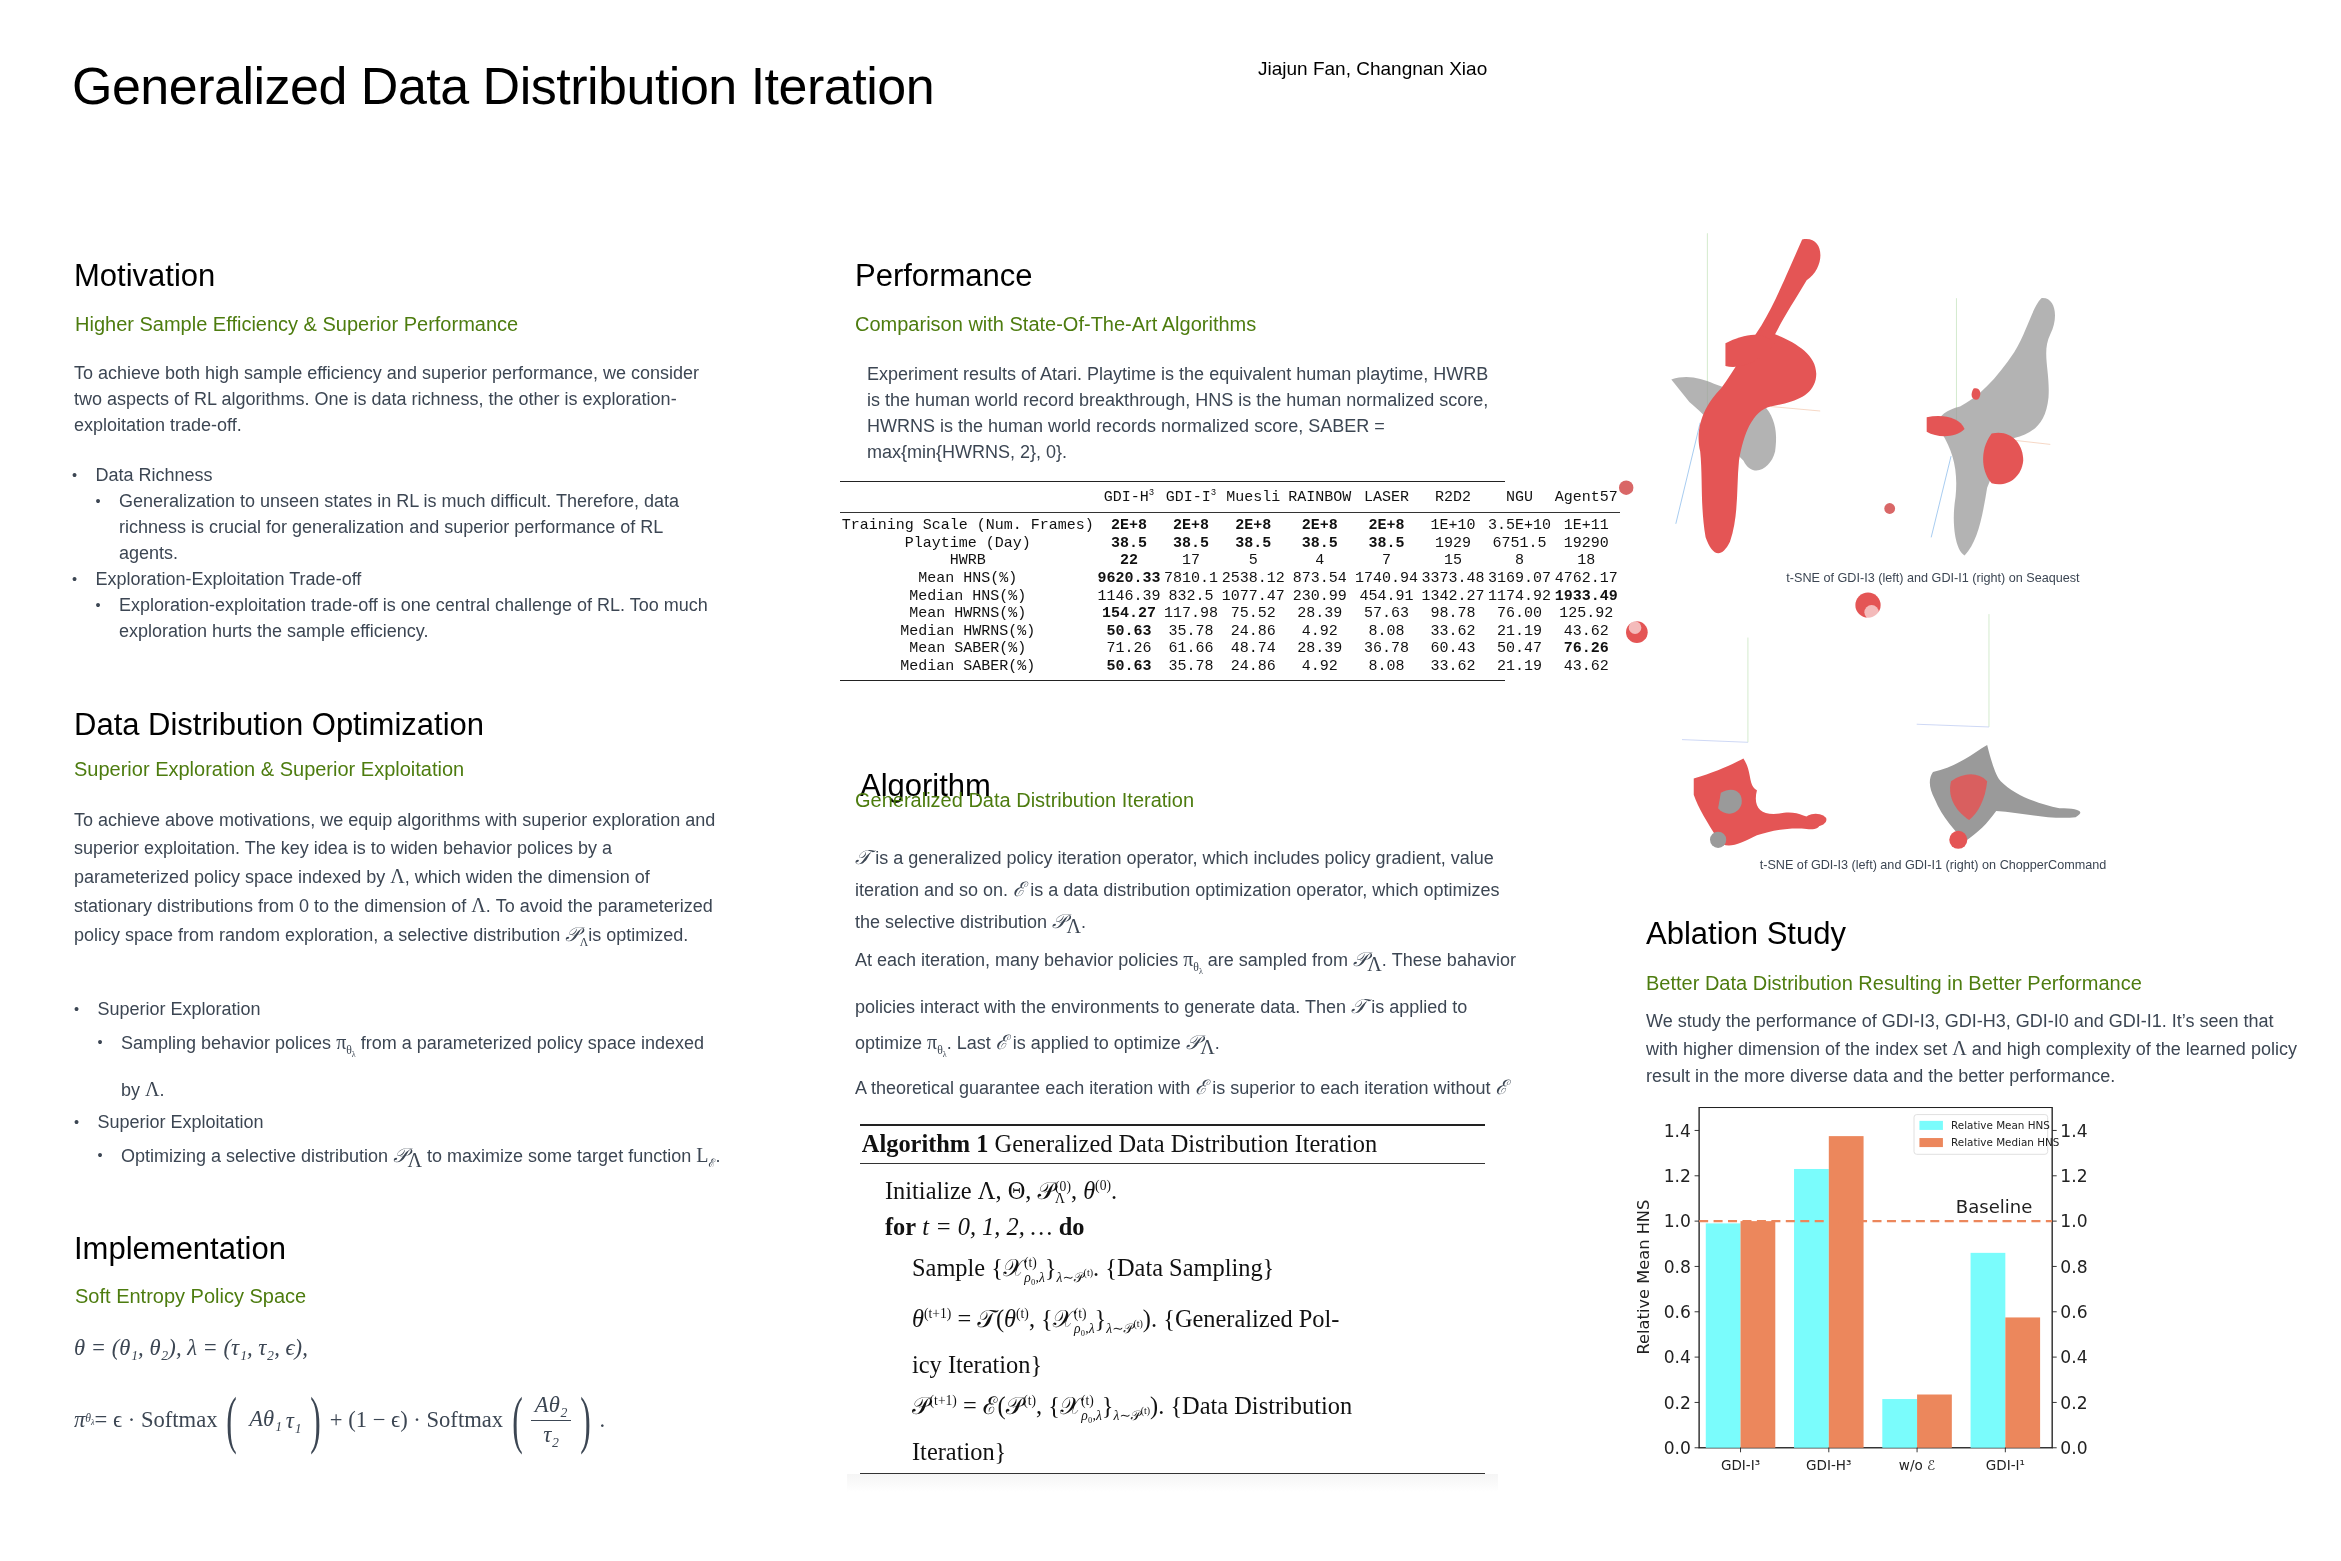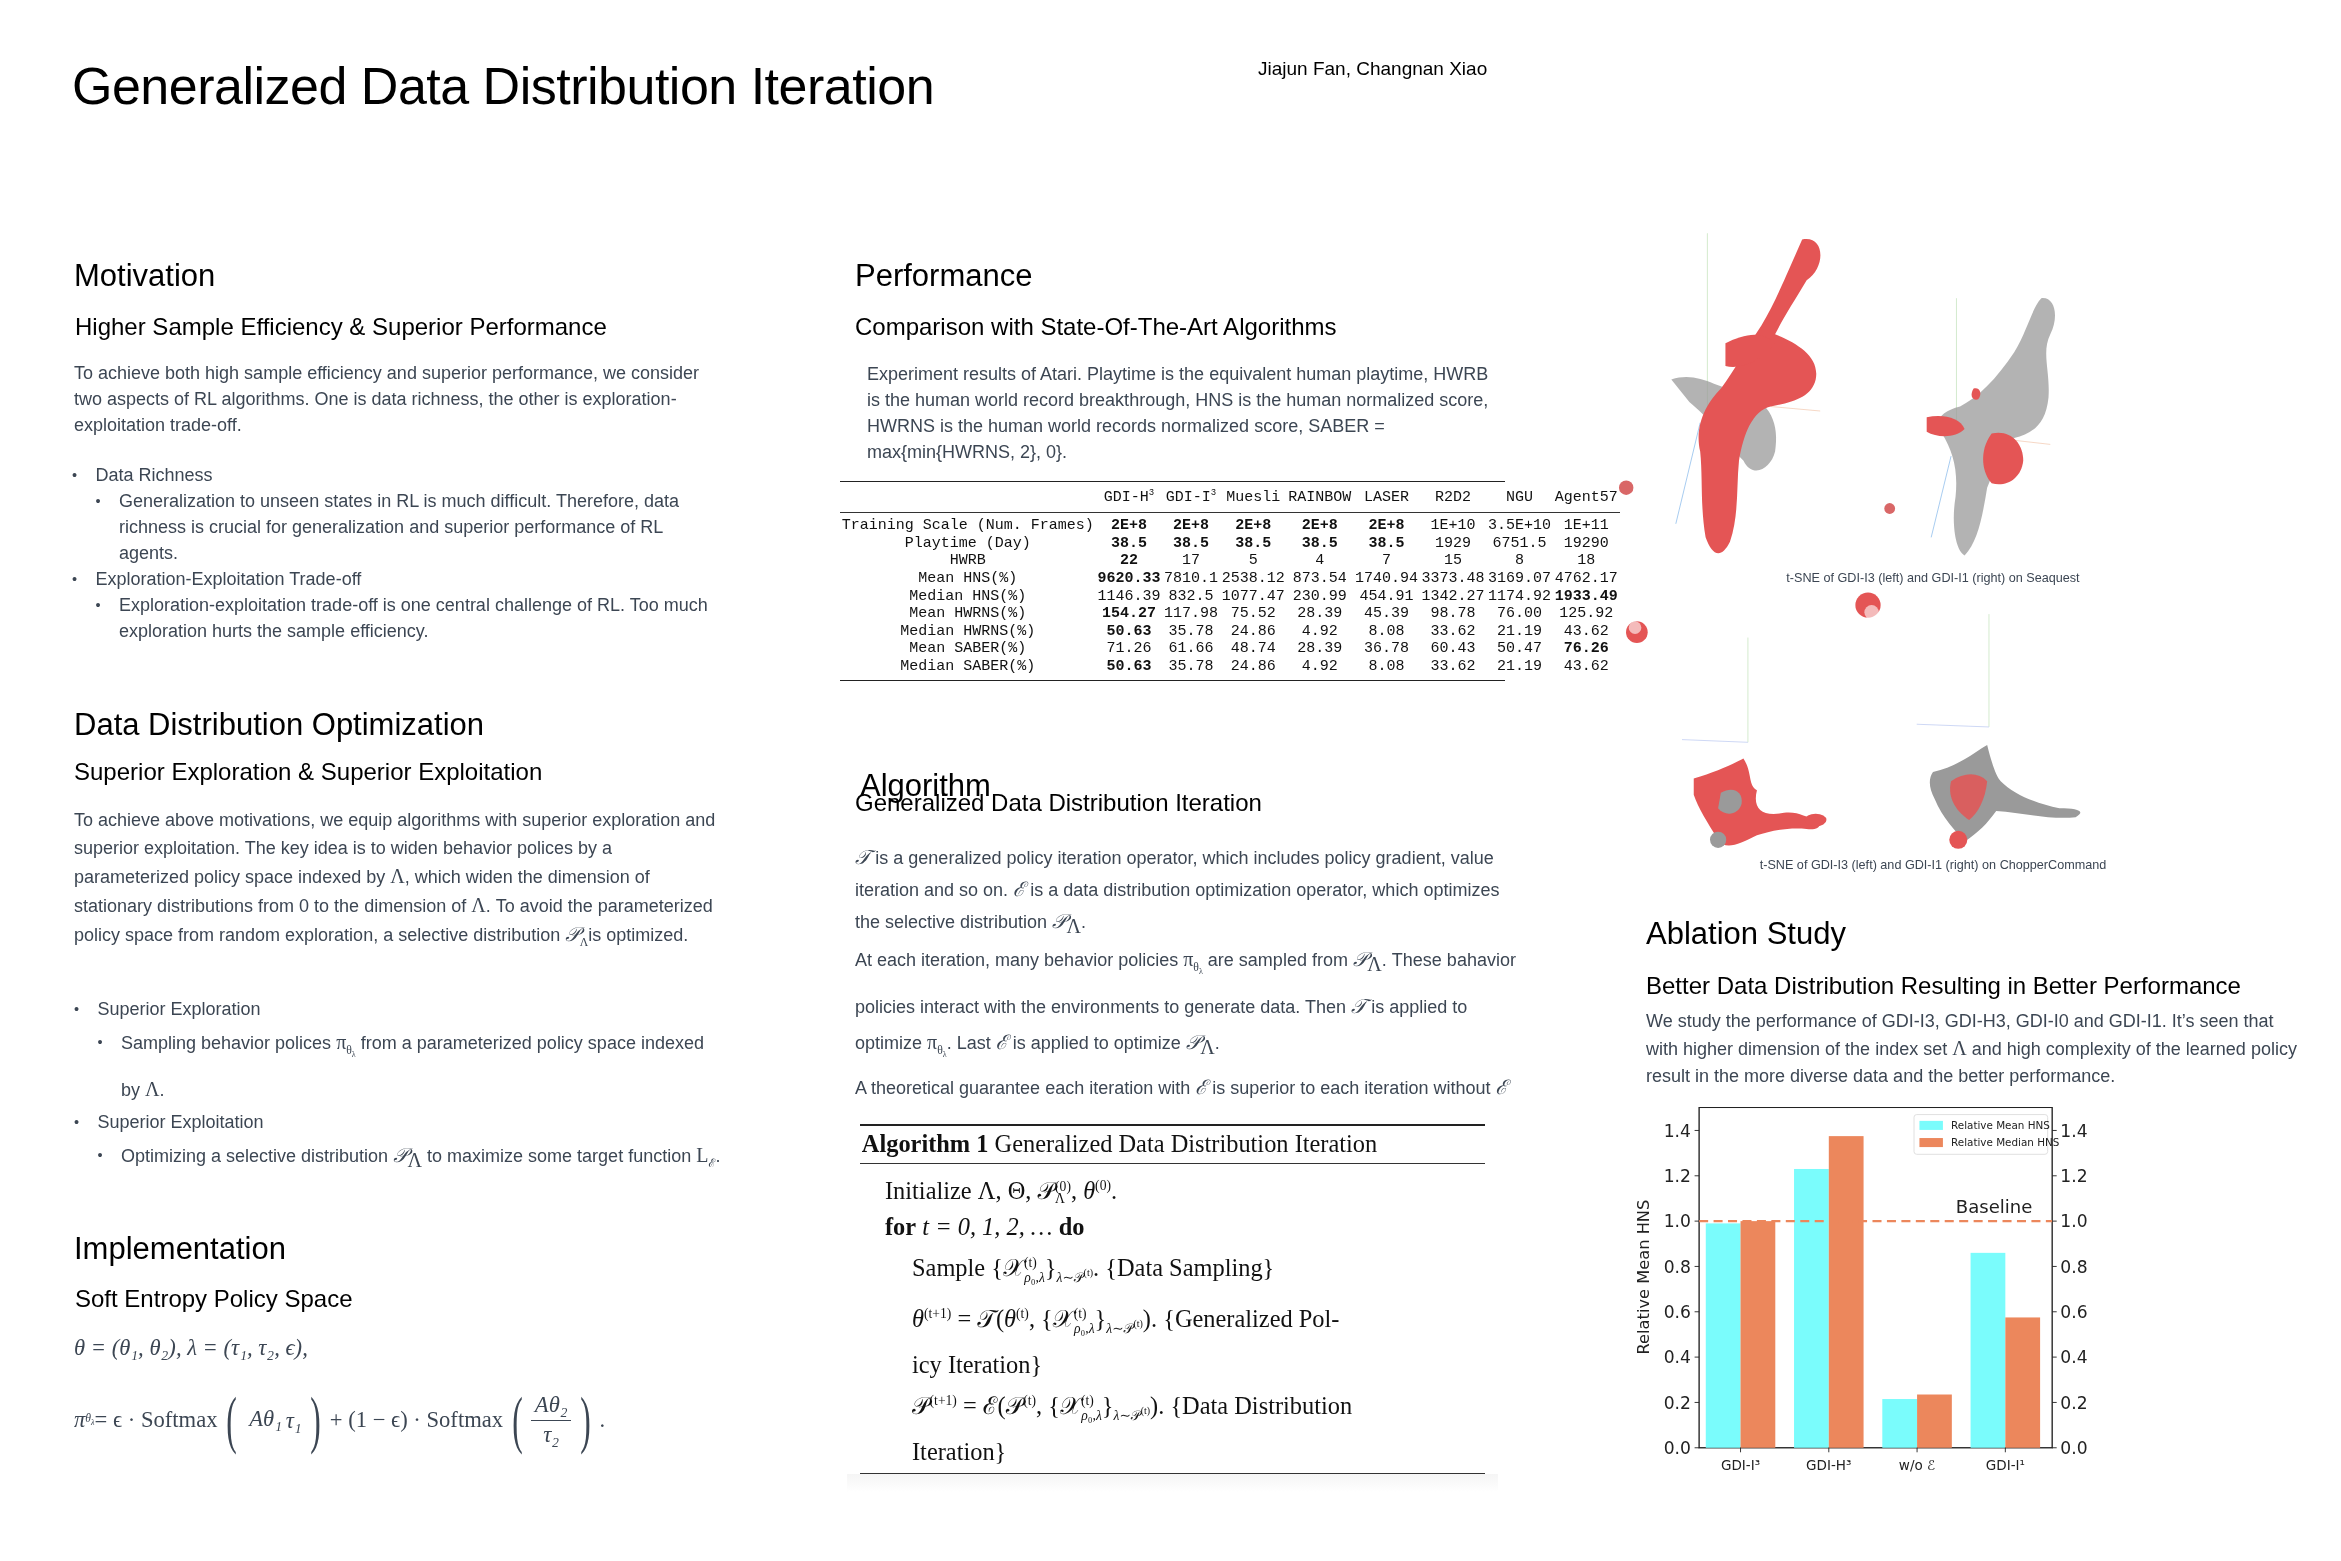--- a/index.html
+++ b/index.html
@@ -2,21 +2,21 @@
 <html style="font-size:14.5px"><head>
 <meta charset="utf-8">
 <style>
   html, body { margin: 0; padding: 0; background: #ffffff; }
   body { width: 2342px; height: 1561px; position: relative; overflow: hidden;
          font-family: "Liberation Sans", sans-serif; color: #000; }
   .abs { position: absolute; }
   .title { left: 72px; top: 56px; font-size: 52px; letter-spacing: -0.5px; color: #000; white-space: nowrap; }
   .authors { left: 1258px; top: 58px; font-size: 19px; color: #000; white-space: nowrap; }
   .h2 { font-size: 31px; color: #000; white-space: nowrap; }
-  .h3 { font-size: 24px; color: #000000; white-space: nowrap; }
+  .h3 { font-size: 20px; color: #4d7c0f; white-space: nowrap; }
   .body { font-size: 18px; line-height: 26px; color: #3c4653; }
   .body p { margin: 0; }
   ul.bl { margin: 0; padding: 0; list-style: none; font-size: 18px; line-height: 26px; color: #3c4653; }
   ul.bl li { position: relative; padding-left: 23.5px; }
   ul.bl li::before { content: "\2022"; position: absolute; left: 0; top: 0; font-size: 14.5px; }
   ul.bl ul { margin: 0; padding: 0; list-style: none; }
   ul.bl ul li { padding-left: 23.5px; }
   ul.bl ul li::before { left: 0; }
   .m { font-family: "Liberation Serif", serif; font-size: 20px; }
   .mr { font-family: "Liberation Serif", serif; font-size: 20px; }
@@ -202,21 +202,21 @@
             <td>1342.27</td>
             <td>1174.92</td>
             <td class="b">1933.49</td>
           </tr>
           <tr>
             <td>Mean HWRNS(%)</td>
             <td class="b">154.27</td>
             <td>117.98</td>
             <td>75.52</td>
             <td>28.39</td>
-            <td>45.39</td>
+            <td>57.63</td>
             <td>98.78</td>
             <td>76.00</td>
             <td>125.92</td>
           </tr>
           <tr>
             <td>Median HWRNS(%)</td>
             <td class="b">50.63</td>
             <td>35.78</td>
             <td>24.86</td>
             <td>4.92</td>

